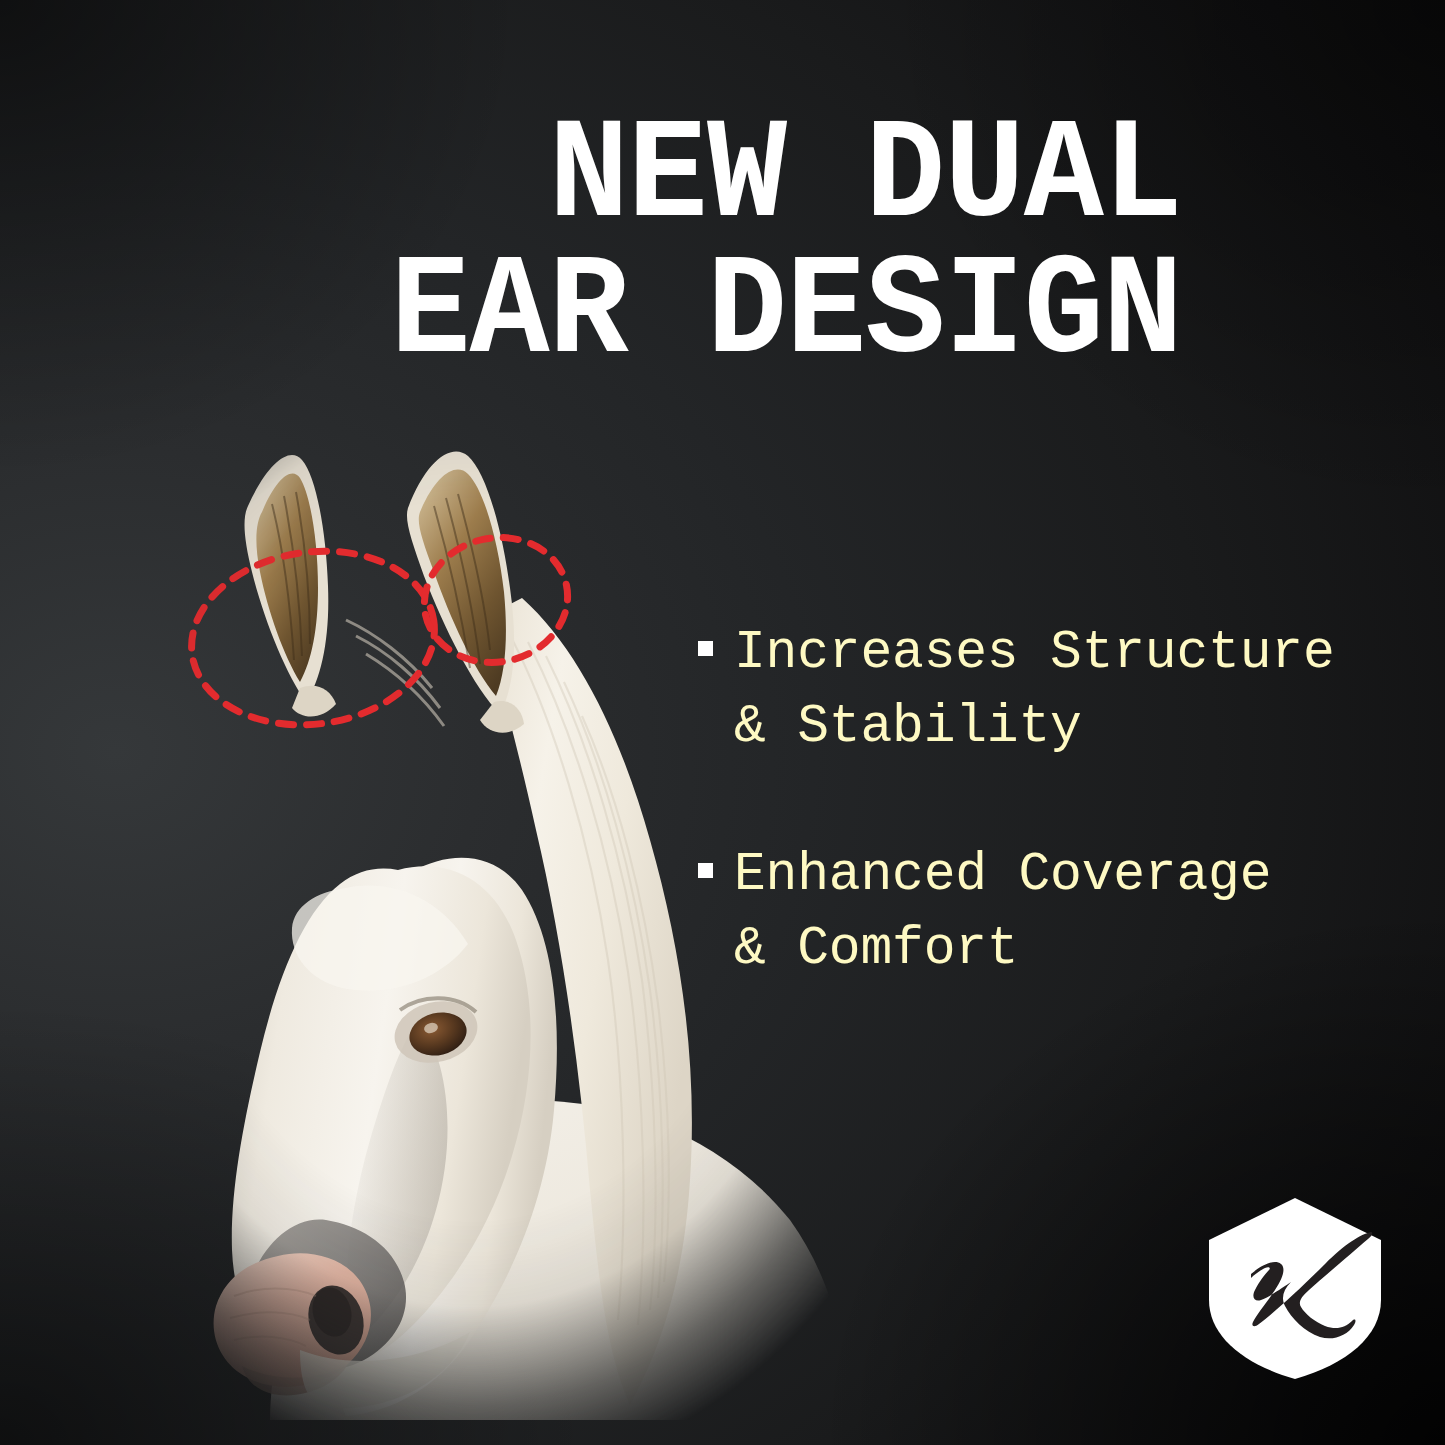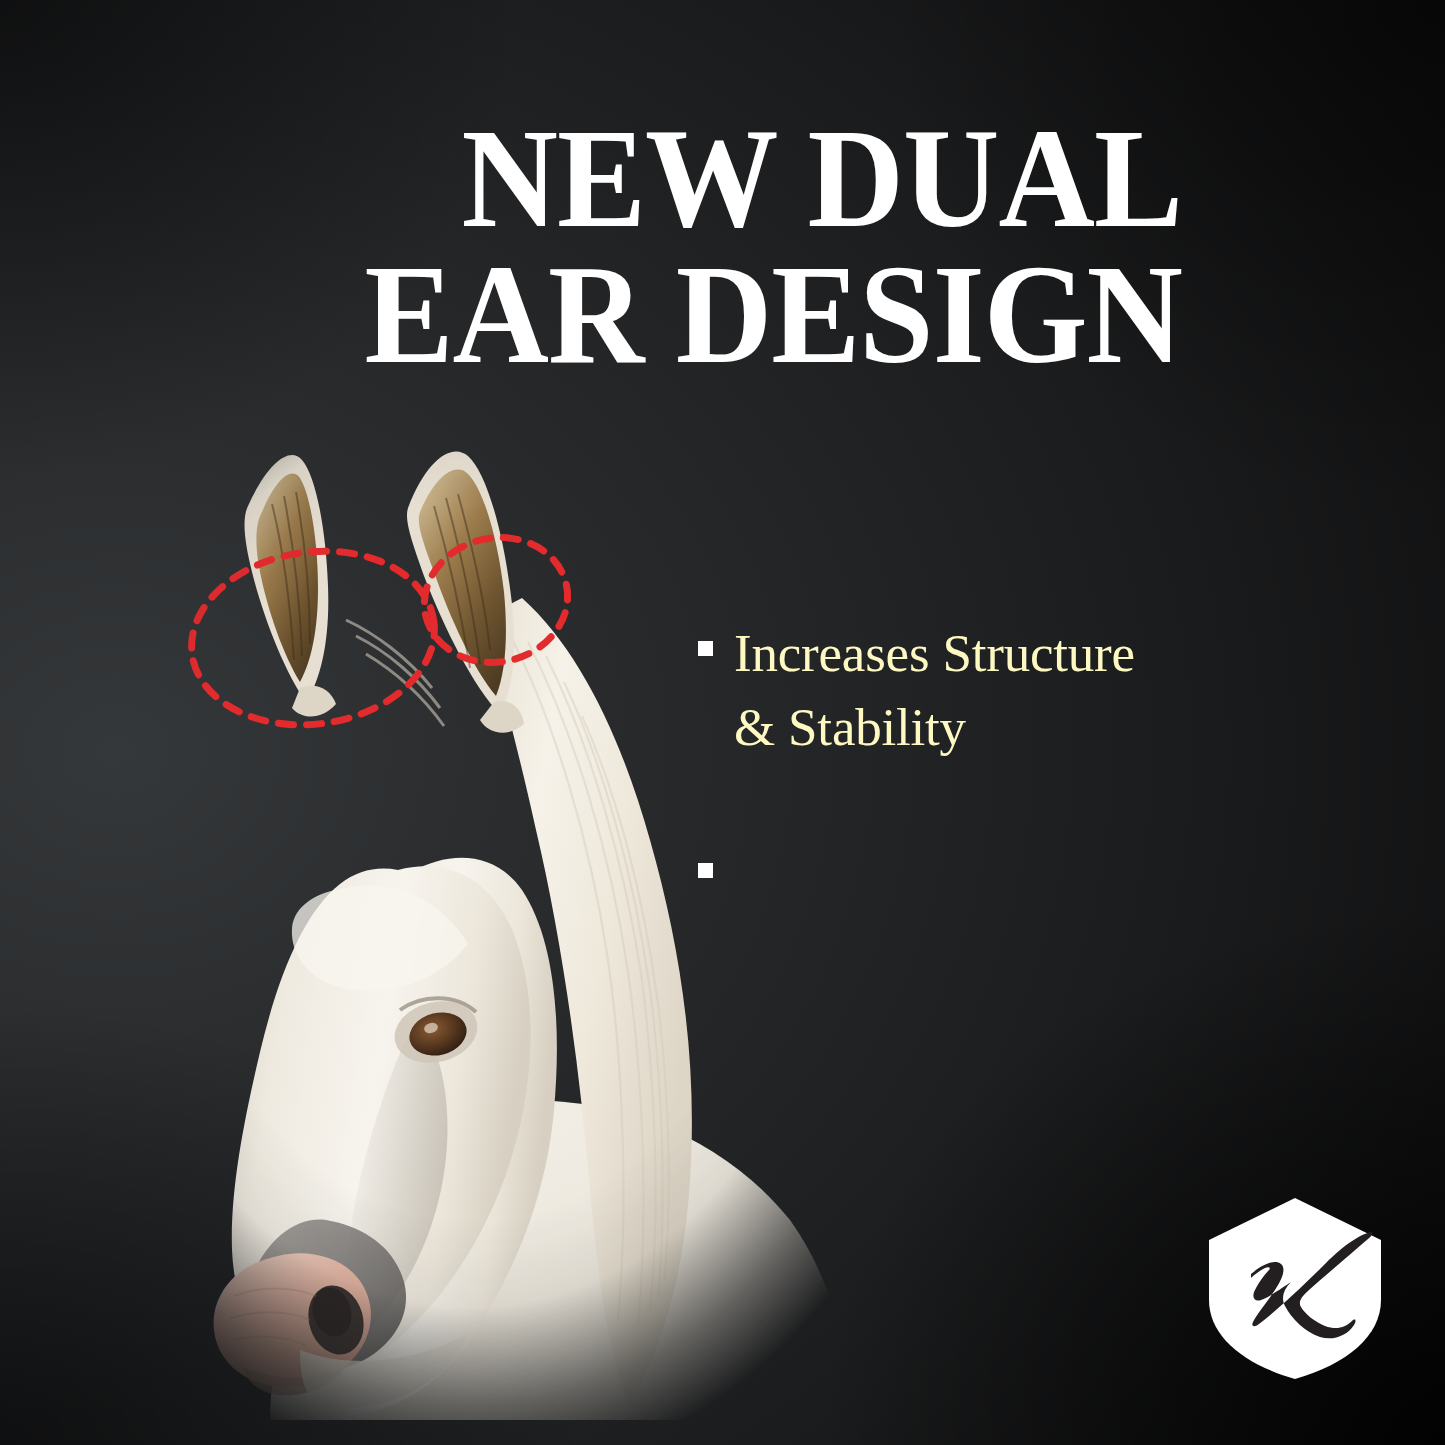--- a/index.html
+++ b/index.html
@@ -2,21 +2,21 @@
 <html><head>
 <meta charset="utf-8">
 <style>
   html,body{margin:0;padding:0;background:#000;}
   *{box-sizing:border-box;}
 
   .stage{
     position:relative;
     width:1445px;height:1445px;
     overflow:hidden;
-    font-family:Liberation Serif, serif;
+    font-family:Liberation Mono, monospace;
     background:#171717;
   }
 
   
   .bg-base{
     position:absolute;inset:0;
     background:
       radial-gradient(115% 95% at 8% 52%, #35383a 0%, #2b2d2f 22%, #232527 42%, #1a1b1c 66%, #111112 86%, #0b0b0c 100%);
   }
   .bg-corner-dark{
@@ -236,20 +236,22 @@
   <div class="bullets">
 
     <div class="bullet-item">
       <span class="bullet-marker"></span>
       <span class="bullet-text">Increases Structure
 &amp; Stability</span>
     </div>
 
     <div class="bullet-item">
       <span class="bullet-marker"></span>
+      <span class="bullet-text">Enhanced Coverage
+&amp; Comfort</span>
     </div>
 
   </div>
 
   <div class="logo">
     <svg width="180" height="185" viewBox="0 0 180 185">
       <path d="M90 2 L176 44 L176 104 C176 140 142 168 90 183 C38 168 4 140 4 104 L4 44 Z" fill="#ffffff"></path>
       <path d="M46 78
                C58 68 70 63 76 68
                C81 72 78 82 70 94

